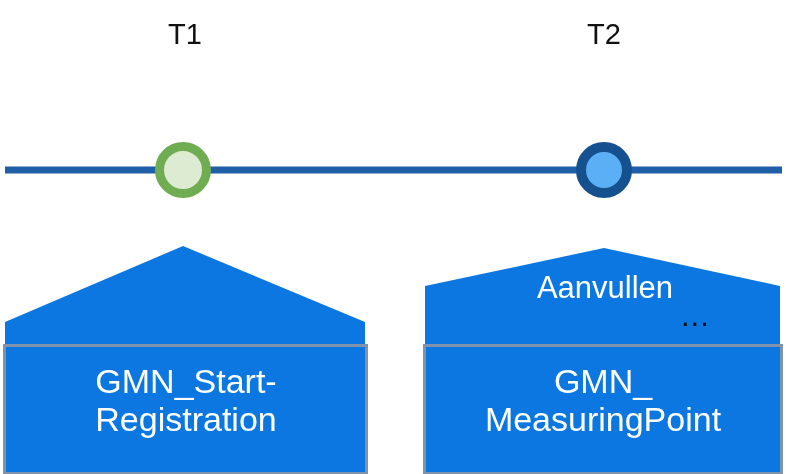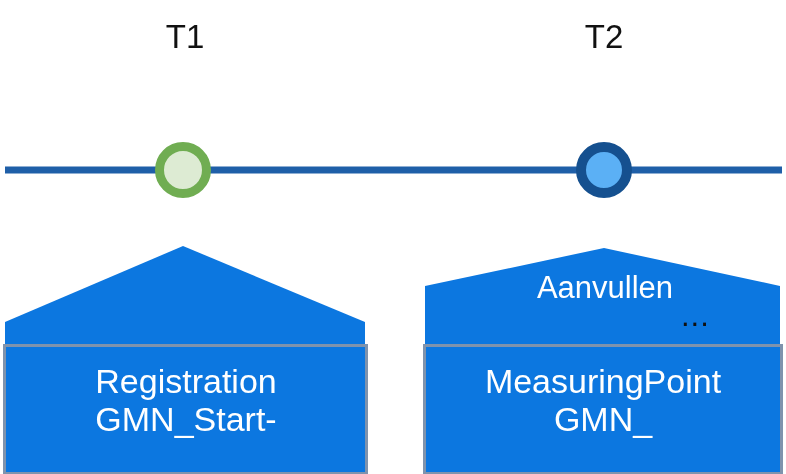--- a/index.html
+++ b/index.html
@@ -20,21 +20,21 @@
   #stage svg.layer {
     position: absolute;
     left: 0;
     top: 0;
     width: 786px;
     height: 474px;
   }
   .tick-label {
     position: absolute;
     color: #111111;
-    font-size: 33px;
+    font-size: 29px;
     line-height: 1;
     white-space: nowrap;
     text-align: center;
     font-family: "Liberation Sans", sans-serif;
   }
   .phase-label {
     position: absolute;
     color: #ffffff;
     font-size: 31px;
     line-height: 1.05;
@@ -81,26 +81,26 @@
 
     <circle cx="604" cy="170" r="23" fill="#5BB0F5" stroke="#15508F" stroke-width="10"></circle>
   </svg>
 
   <div class="tick-label" style="left:135px; top:20px; width:100px;">T1</div>
 
   <div class="tick-label" style="left:554px; top:20px; width:100px;text-align:center;">T2</div>
 
 
   <div class="entity-label" style="left:14px; top:362px; width:344px;">
+    <div>GMN_Start-</div>
     <div>Registration</div>
-    <div>GMN_Start-</div>
   </div>
 
   <div class="phase-label" style="left:460px; top:272px; width:290px;">Aanvullen</div>
 
   <div class="ellipsis-mark" style="left:681px; top:300px;">...</div>
 
   <div class="entity-label" style="left:432px; top:362px; width:342px;">
+    <div>GMN_</div>
     <div>MeasuringPoint</div>
-    <div>GMN_</div>
   </div>
 
 </div>
 
 </body></html>

